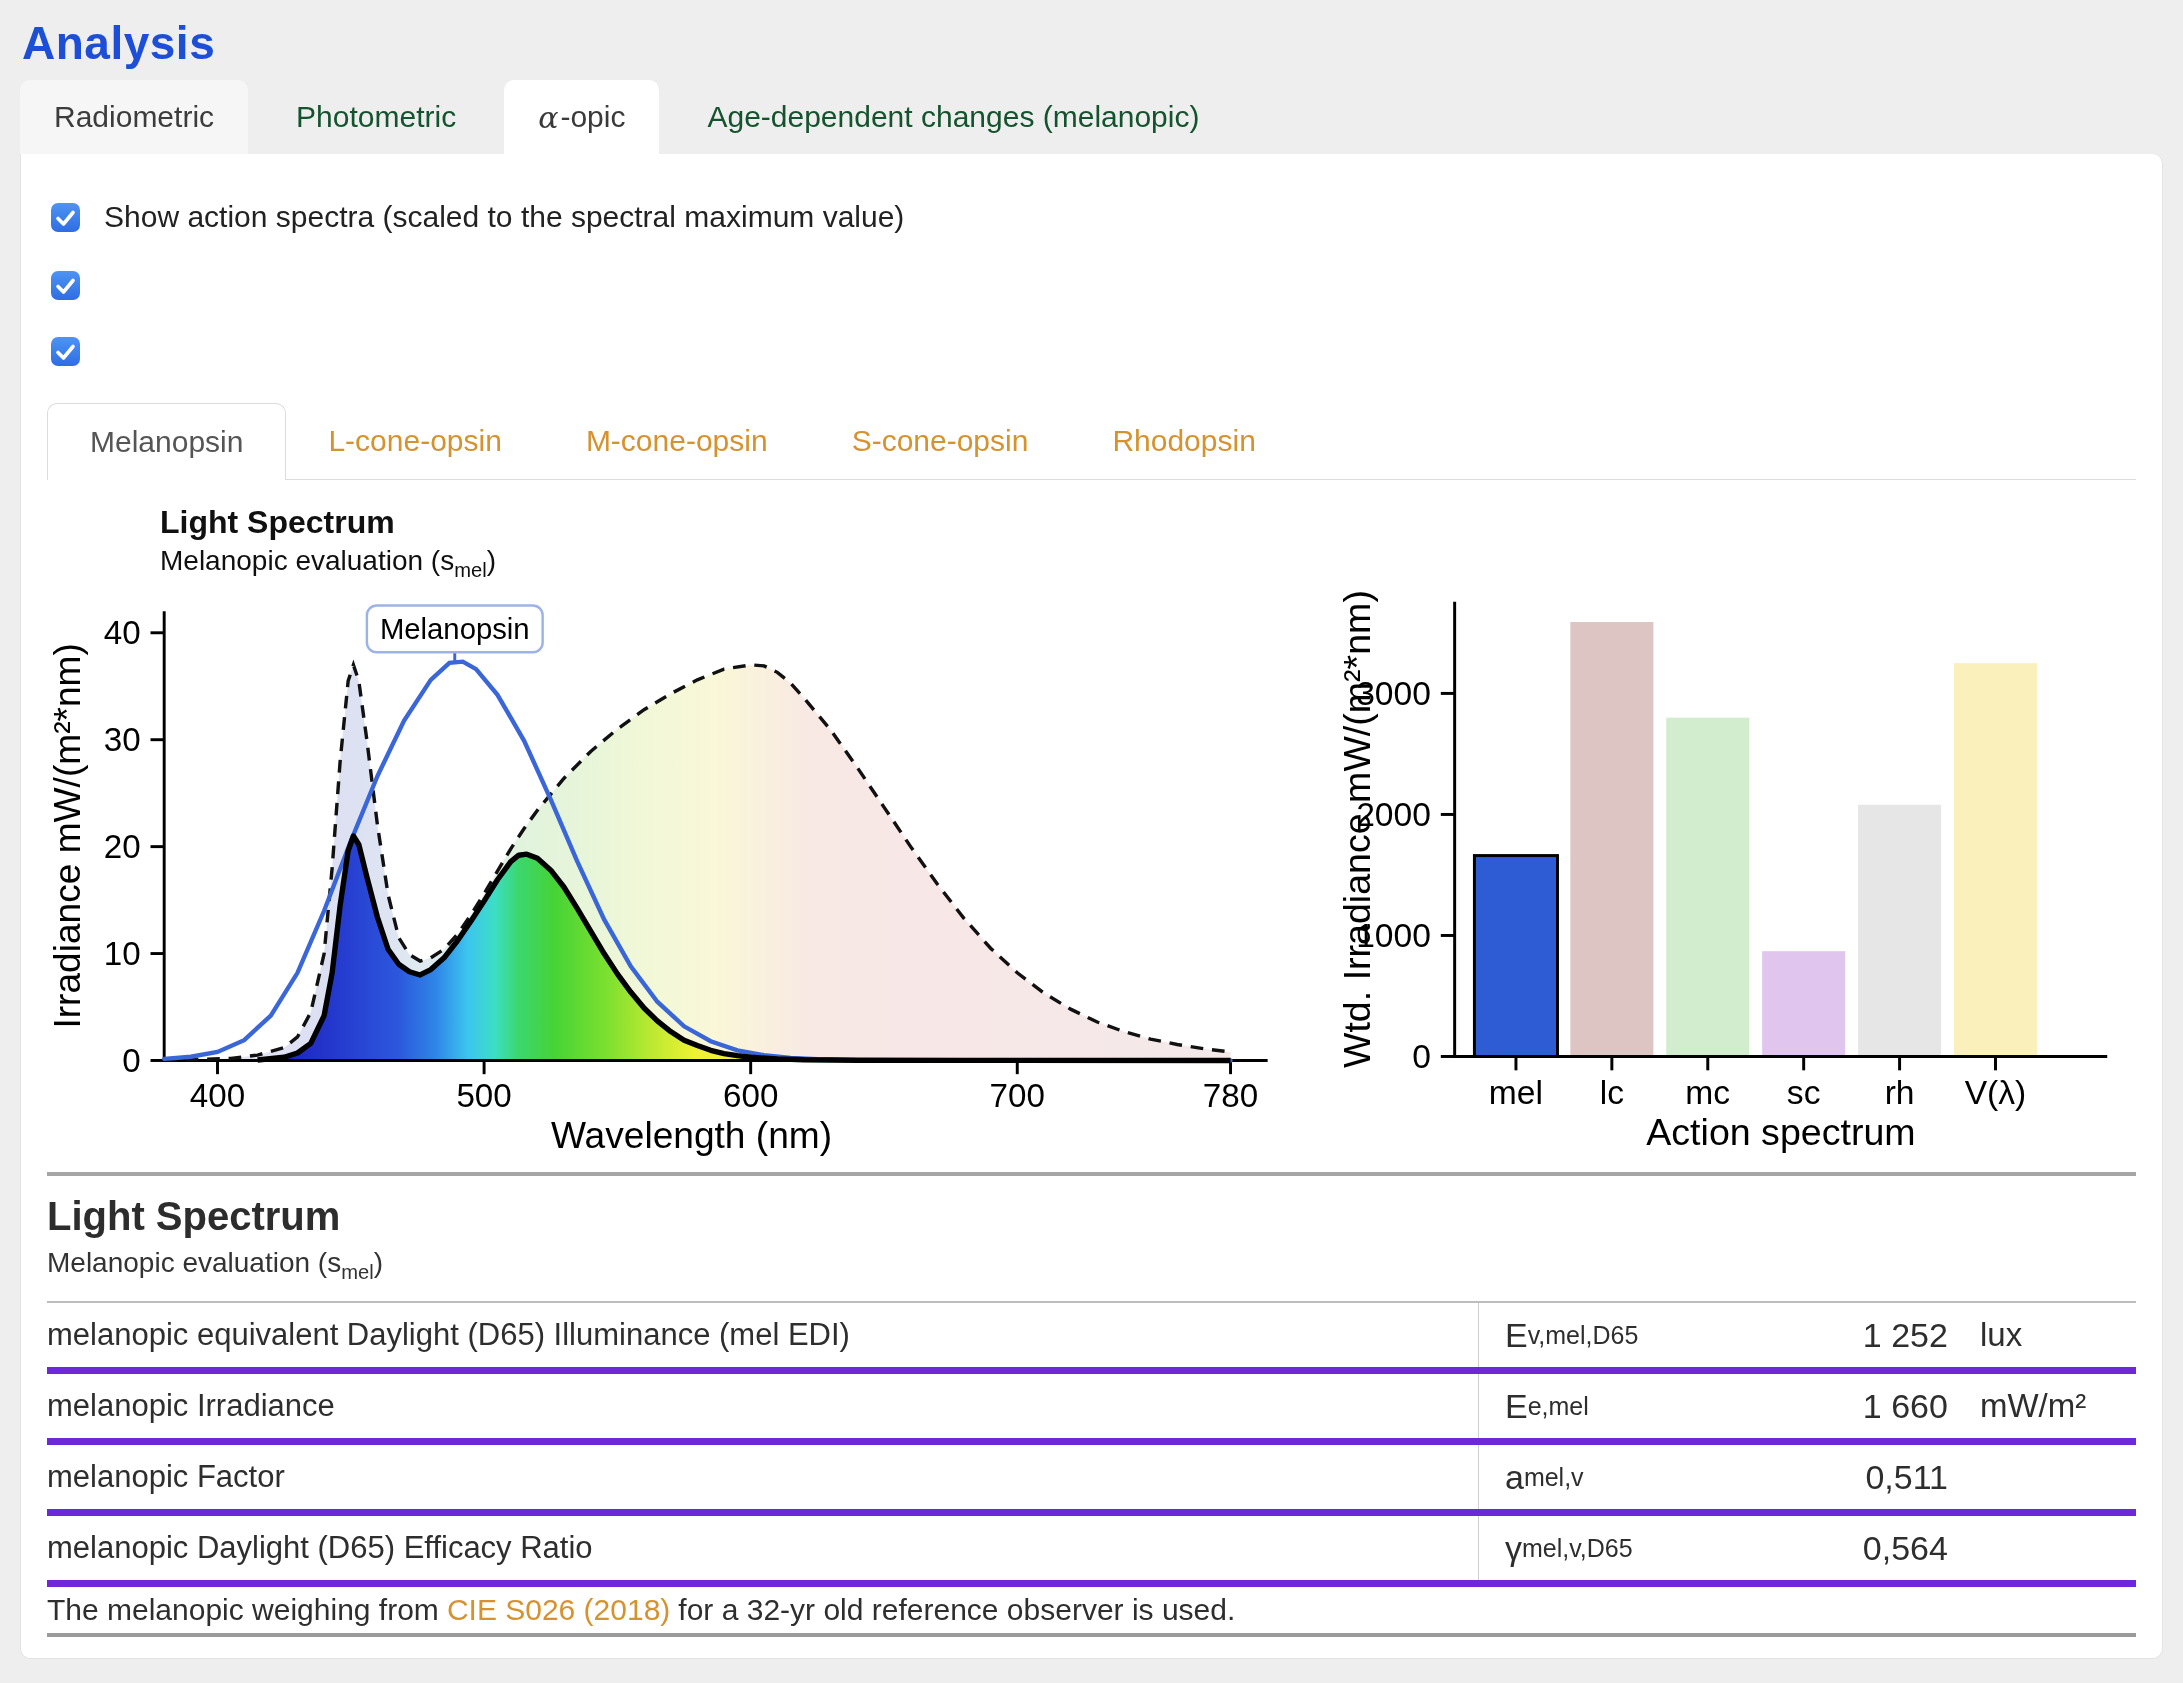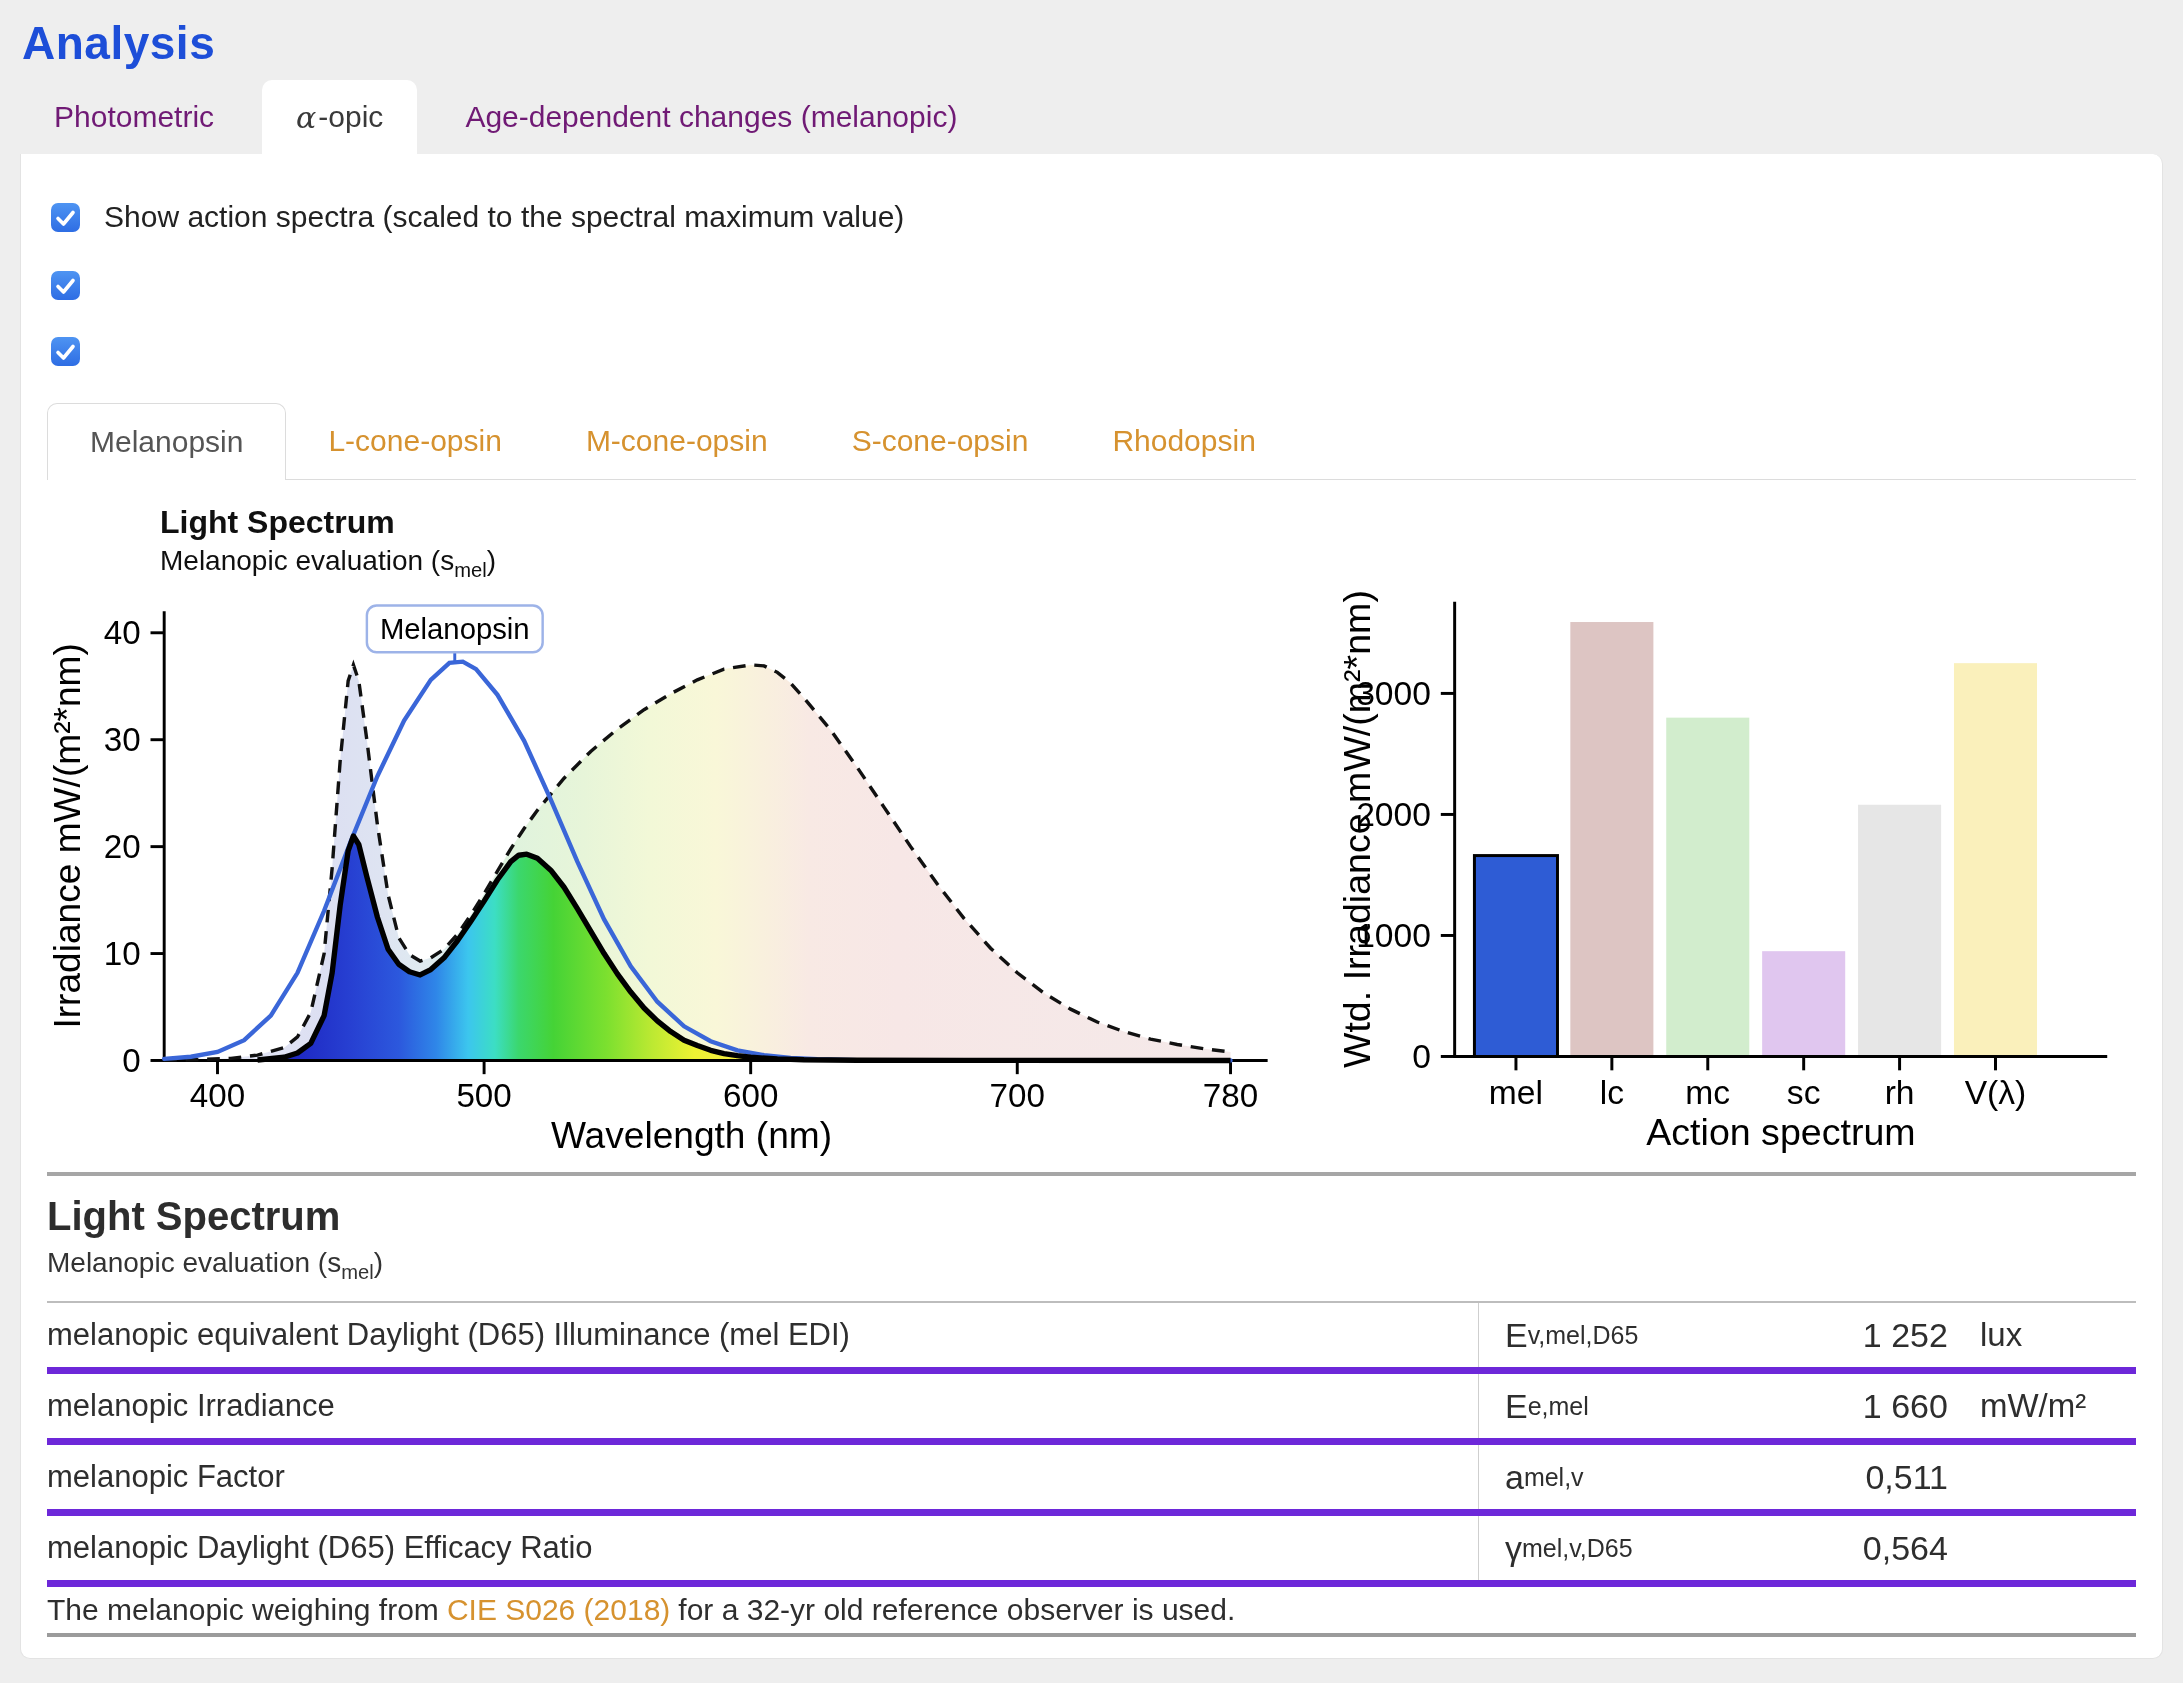--- a/index.html
+++ b/index.html
@@ -6,21 +6,21 @@
   html,body { width:2183px; height:1684px; overflow:hidden;
     font-family:"Liberation Sans","DejaVu Sans",sans-serif; background:#eeeeee; color:#2e2e2e; }
 
   h1.page-title { margin:16px 0 10px 22px; font-size:46px; font-weight:600; color:#1d4ed8; letter-spacing:0.5px; }
 
   
   .tabs { display:flex; gap:14px; margin-left:20px; height:74px; align-items:stretch; }
   .tab { display:flex; align-items:center; padding:0 34px; font-size:30px; cursor:pointer;
          border-radius:10px 10px 0 0; white-space:nowrap; }
   .tab.muted  { background:#f6f6f6; color:#3c3c3c; }
-  .tab.link   { color:#701a75; }
+  .tab.link   { color:#14532d; }
   .tab.active { background:#ffffff; color:#3a3a3a; }
   .alpha-it { font-style:italic; font-family:"DejaVu Serif","Liberation Serif",serif; margin-right:2px; }
 
   
   .panel { margin:0 20px; background:#ffffff; border:1px solid #e3e3e3; border-top:none;
            border-radius:0 10px 10px 10px; height:1505px; padding:46px 26px 0 26px; overflow:hidden; }
 
   
   .cb-row { display:flex; align-items:center; gap:24px; margin:0 0 37px 4px; cursor:pointer; }
   .cb-box { width:29px; height:29px; border-radius:7px; flex:0 0 auto;
@@ -58,20 +58,21 @@
   .t-foot { height:50px; display:flex; align-items:center; font-size:30px; color:#2e2e2e;
             border-bottom:4px solid #9b9b9b; }
   .t-foot a { color:#d6922f; text-decoration:none; margin:0 8px 0 8px; }
 </style>
 </head>
 <body>
 
 <h1 class="page-title">Analysis</h1>
 
 <div class="tabs">
+  <div class="tab muted">Radiometric</div>
   <div class="tab link">Photometric</div>
   <div class="tab active">
       <span class="alpha-it">α</span>
       <span>-opic</span>
     </div>
   <div class="tab link">Age-dependent changes (melanopic)</div>
 </div>
 
 <div class="panel">
 

